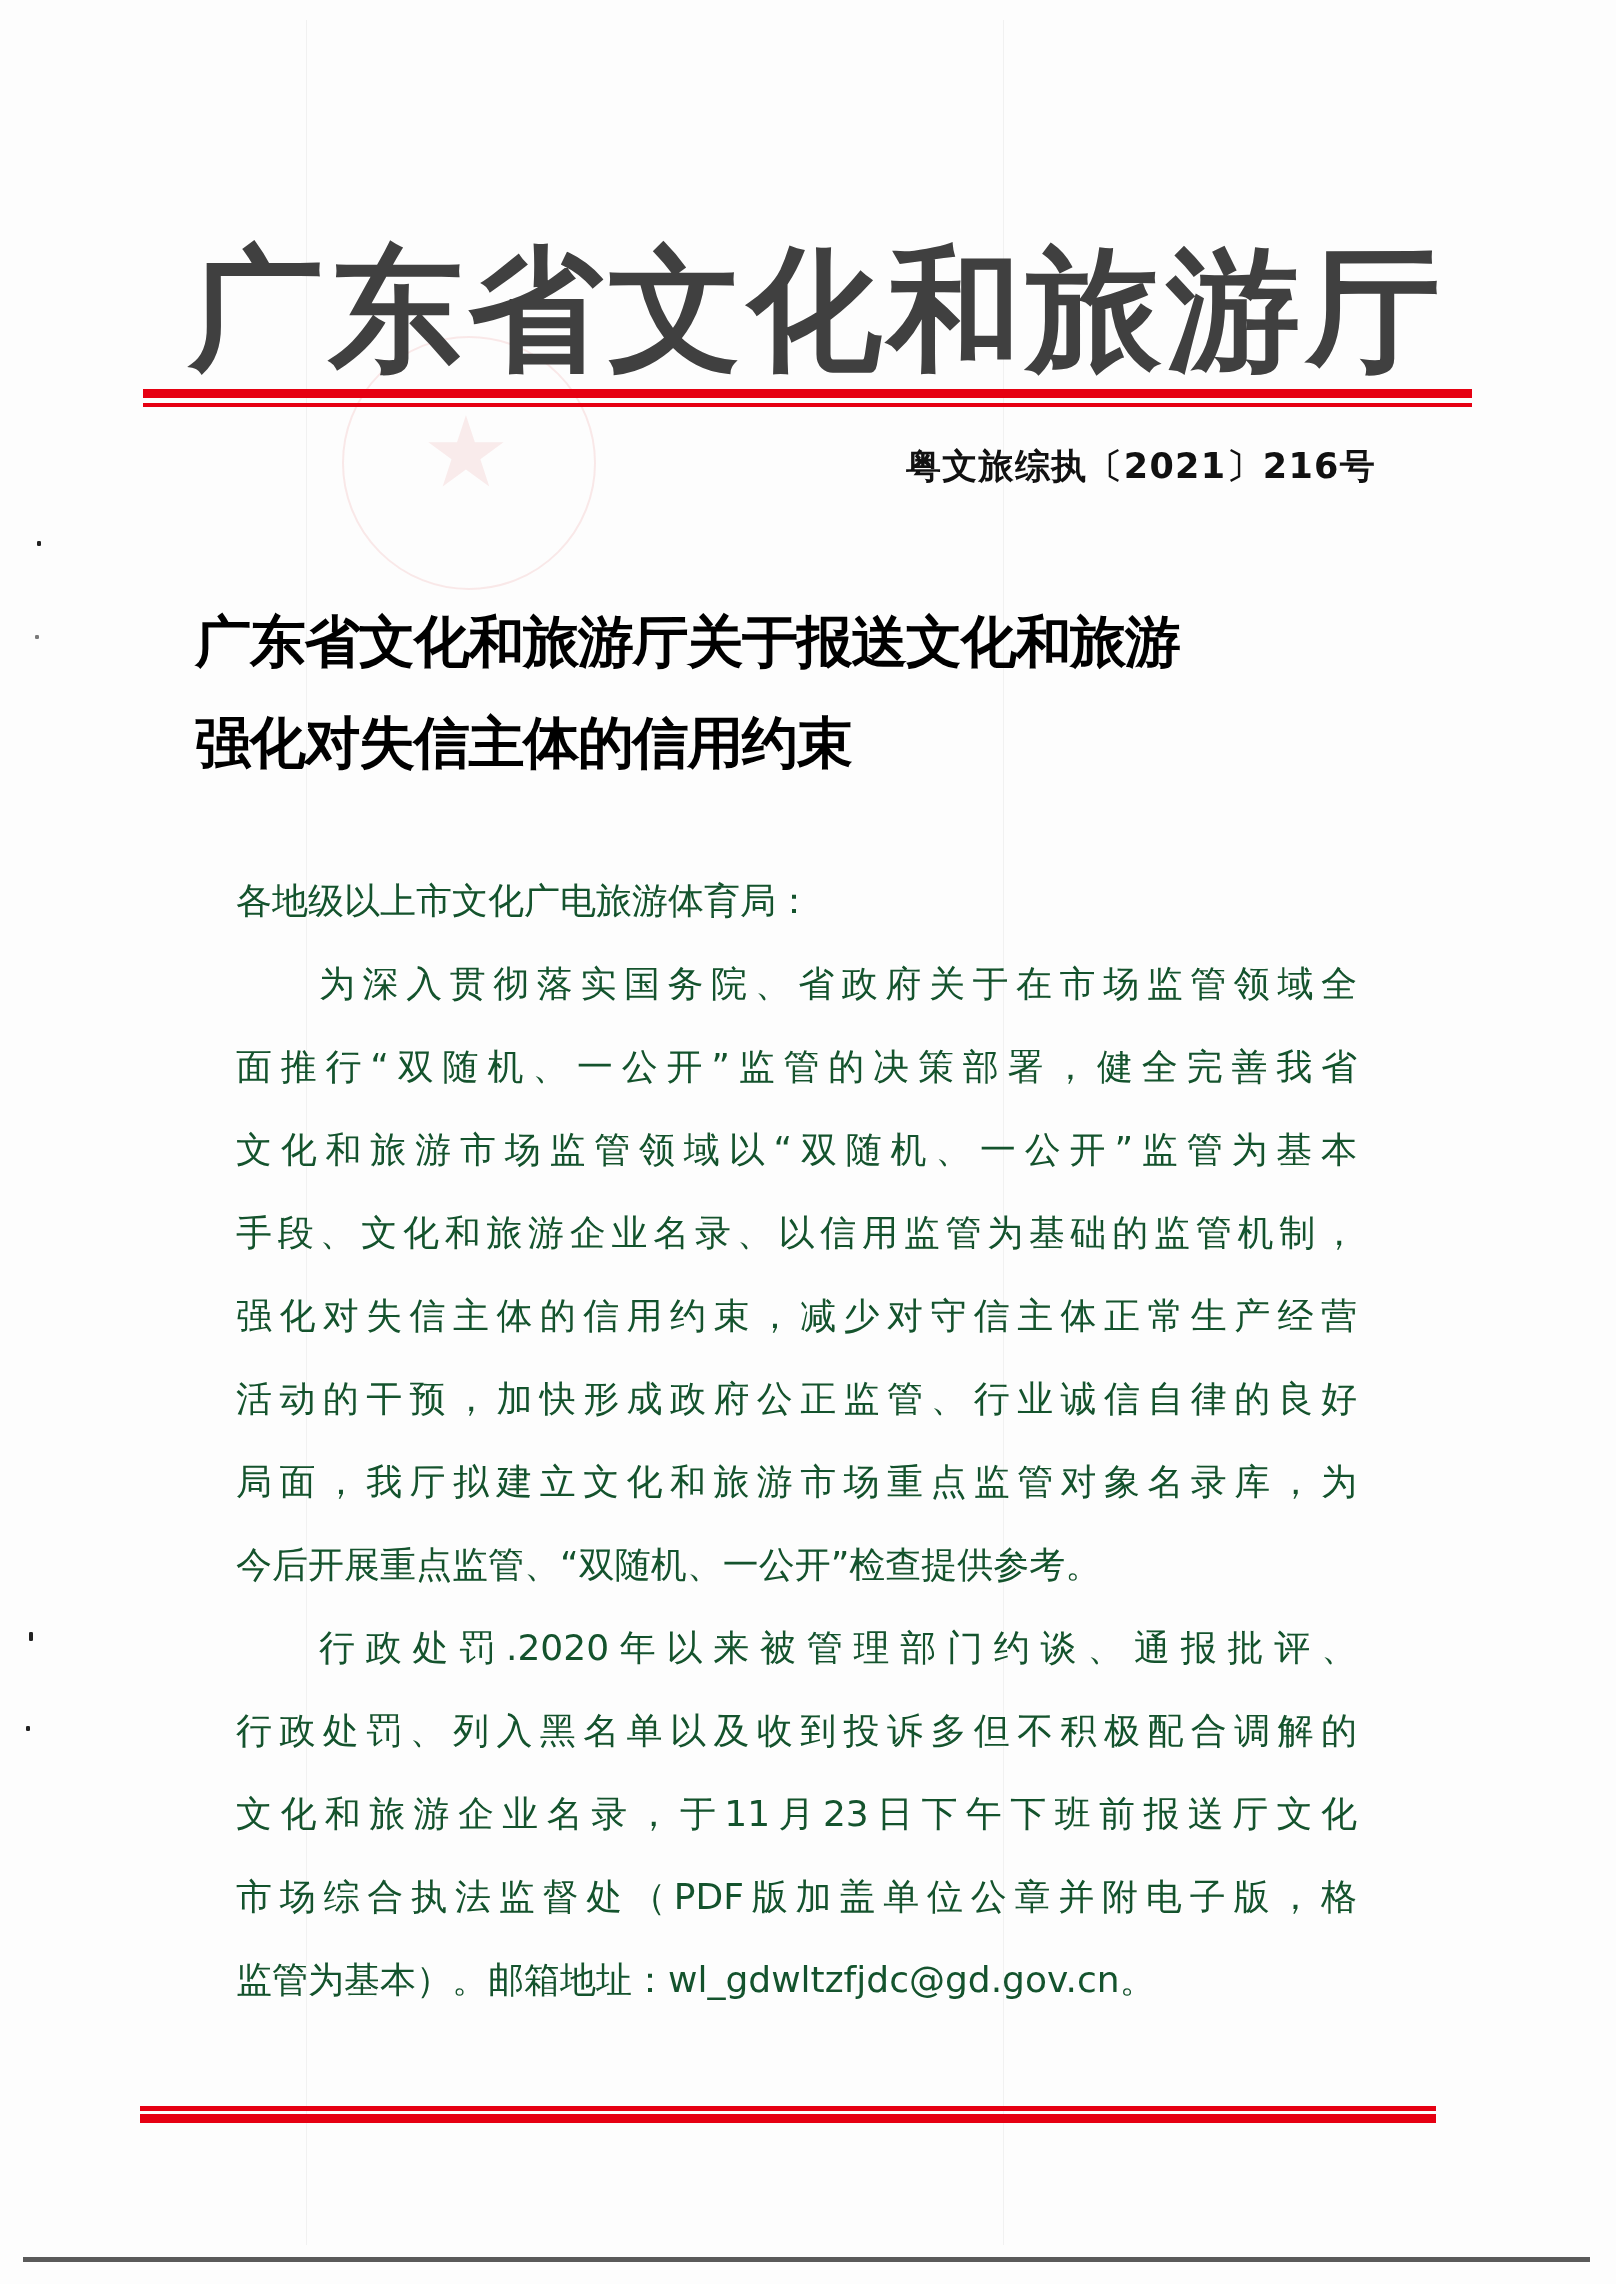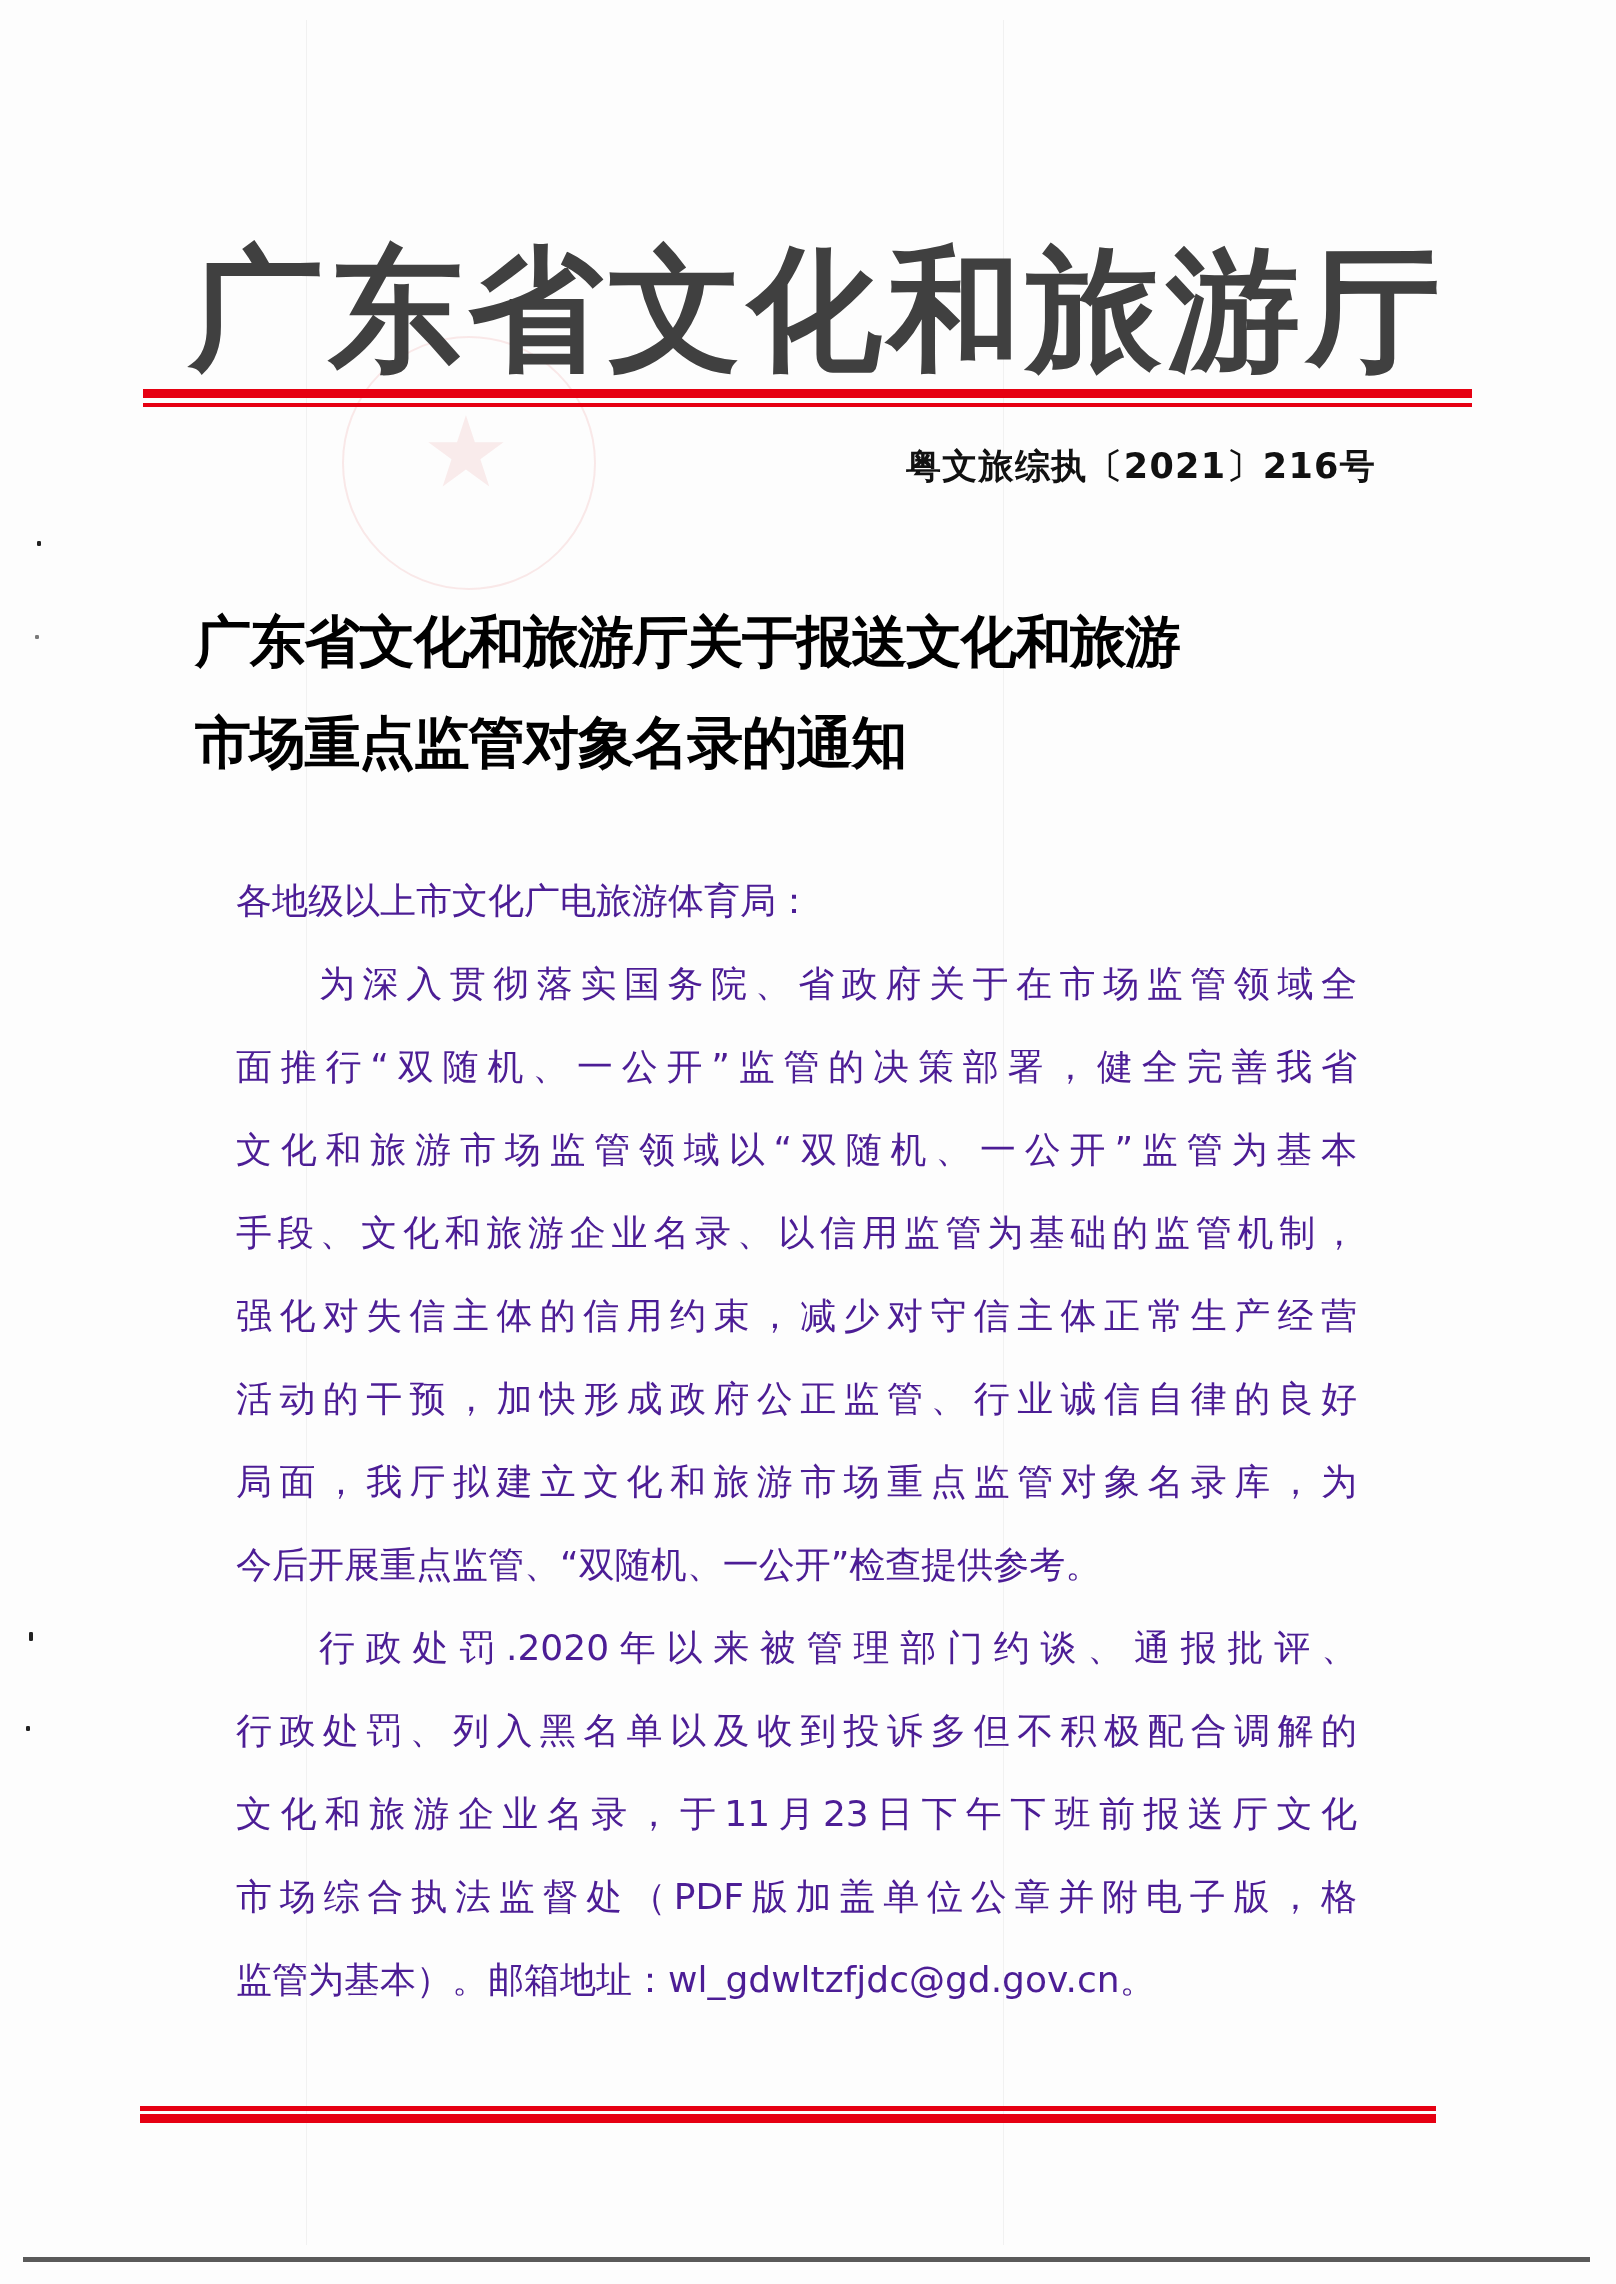--- a/index.html
+++ b/index.html
@@ -97,21 +97,21 @@
 
   
   .body {
     position: absolute;
     left: 236px;
     top: 859px;
     width: 1121px;
     font-family: "DejaVu Sans", "Liberation Sans", sans-serif;
     font-size: 36px;
     line-height: 83px;
-    color: #4c1d95;
+    color: #14532d;
   }
   .line {
     display: block;
     white-space: nowrap;
     text-align: justify;
     text-align-last: justify;
     height: 83px;
   }
   .line.last {
     text-align-last: left;
@@ -151,21 +151,21 @@
   </div>
 
   <div class="org-title">广东省文化和旅游厅</div>
 
   <div class="redline" style="left:143px; top:389px; width:1329px; height:9px;"></div>
   <div class="redline" style="left:143px; top:403px; width:1329px; height:3.9px;"></div>
 
   <div class="doc-number">粤文旅综执〔2021〕216号</div>
 
   <div class="notice-title l1">广东省文化和旅游厅关于报送文化和旅游</div>
-  <div class="notice-title l2">市场重点监管对象名录的通知</div>
+  <div class="notice-title l2">强化对失信主体的信用约束</div>
 
   <div class="body">
     <span class="line salutation">各地级以上市文化广电旅游体育局：</span>
 
     <div>
       <span class="line indent">为深入贯彻落实国务院、省政府关于在市场监管领域全</span>
       <span class="line">面推行“双随机、一公开”监管的决策部署，健全完善我省</span>
       <span class="line">文化和旅游市场监管领域以“双随机、一公开”监管为基本</span>
       <span class="line">手段、文化和旅游企业名录、以信用监管为基础的监管机制，</span>
       <span class="line">强化对失信主体的信用约束，减少对守信主体正常生产经营</span>

